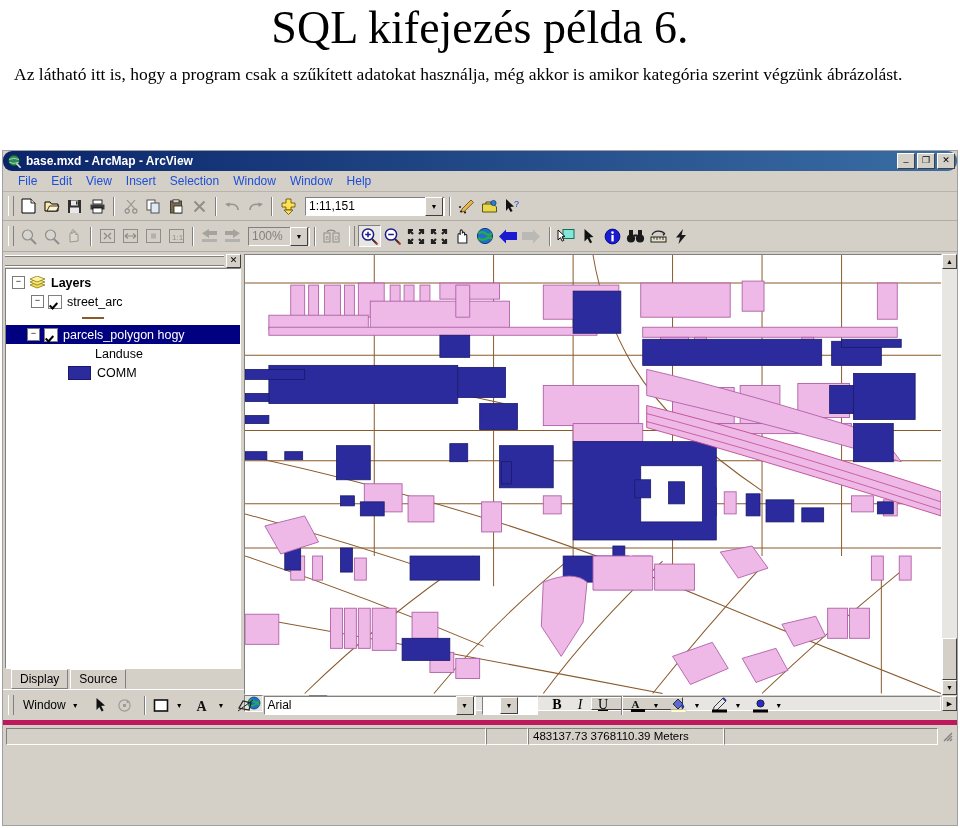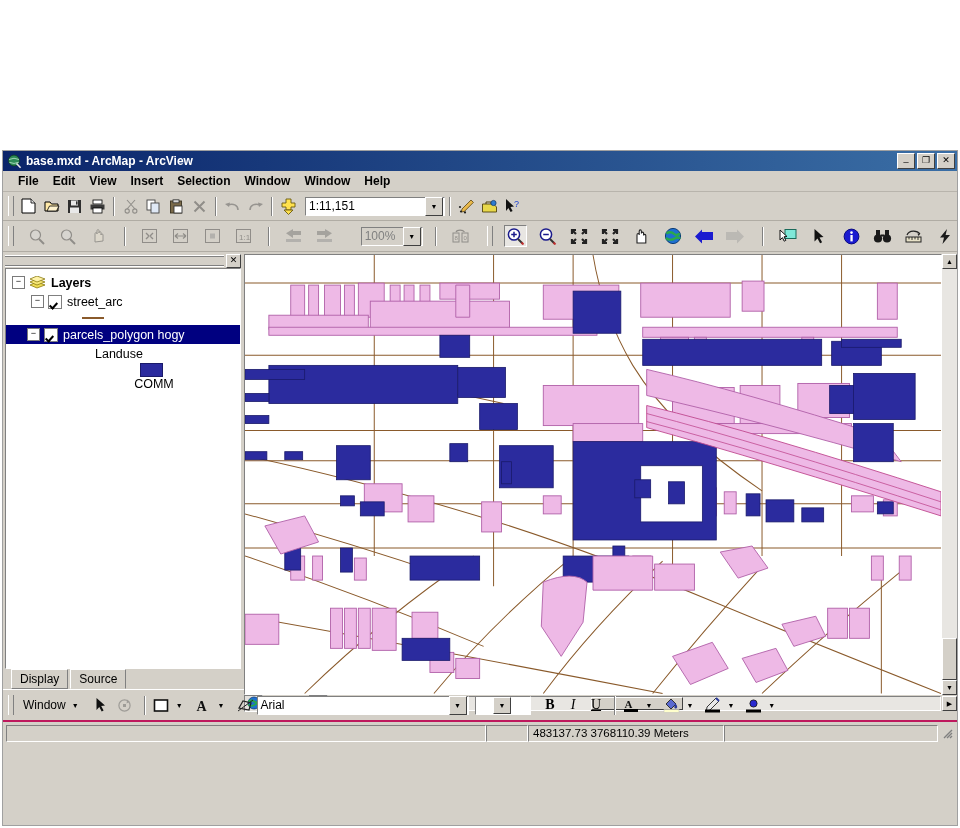--- a/index.html
+++ b/index.html
@@ -10,32 +10,32 @@
   .slide-title{font-family:"Liberation Serif",serif;font-size:46px;color:#000;text-align:center;
                padding-top:2px;letter-spacing:0px;line-height:52px;}
   .slide-body{font-family:"Liberation Serif",serif;font-size:17.5px;color:#000;line-height:25px;
               padding:8px 14px 0 14px;text-align:left;}
 
   
   .app{position:absolute;left:2px;top:150px;width:956px;height:676px;background:#d4d0c8;
        border:1px solid #a0a0a0;box-sizing:border-box;}
 
   .titlebar{height:20px;background:linear-gradient(to right,#0a246a,#3a6ea5);display:flex;align-items:center;
-            padding:0 2px;box-sizing:border-box;}
+            padding:0 2px;box-sizing:border-box;border-radius:9px;}
   .tb-icon{width:15px;height:15px;margin:0 4px 0 2px;position:relative;}
   .tb-title{color:#fff;font-size:12px;font-weight:bold;flex:1;white-space:nowrap;}
   .tb-btns{display:flex;gap:2px;}
   .tb-btn{width:16px;height:14px;background:#d4d0c8;border:1px solid;
           border-color:#fff #404040 #404040 #fff;font-size:9px;line-height:12px;text-align:center;
           color:#000;font-family:"Liberation Sans",sans-serif;}
 
   
   .menubar{height:20px;background:#d4d0c8;display:flex;align-items:center;padding-left:8px;
            border-bottom:1px solid #b8b4ac;}
-  .menu-item{font-size:12px;color:#000000;padding:1px 7px;white-space:nowrap;font-weight:bold;}
+  .menu-item{font-size:12px;color:#1d4ed8;padding:1px 7px;white-space:nowrap;}
 
   
   .toolbar{height:28px;background:#d4d0c8;display:flex;align-items:center;padding-left:2px;
            border-bottom:1px solid #b0aca4;}
   .grip{width:4px;height:20px;border-left:1px solid #fff;border-right:1px solid #808080;margin:0 3px;}
   .sep{width:1px;height:19px;background:#808080;border-right:1px solid #fff;margin:0 4px;}
   .tbtn{width:23px;height:22px;display:flex;align-items:center;justify-content:center;
         font-size:14px;color:#000;box-sizing:border-box;border:1px solid transparent;}
   .tbtn.pressed{border-color:#808080 #fff #fff #808080;background:#e8e6e2;}
   .tbtn.dis{opacity:.42;}
@@ -92,30 +92,32 @@
   .hsb{flex:1;height:15px;background:#e8e6e2;border:1px solid;border-color:#808080 #fff #fff #808080;
        display:flex;margin:0 1px;box-sizing:border-box;}
   .hsb-thumb{width:92px;background:#d4d0c8;border:1px solid;border-color:#fff #404040 #404040 #fff;
              box-sizing:border-box;}
 
   
   .drawbar{height:30px;background:#d4d0c8;display:flex;align-items:center;padding-left:2px;
            border-top:1px solid #fff;}
   .dlabel{font-size:12px;padding:0 3px 0 6px;}
   .statusbar{height:22px;background:#d4d0c8;display:flex;align-items:center;padding:0 3px;
-             border-top:2px solid #be185d;}
+             border-top:5px solid #be185d;}
   .stat-pane{height:17px;border:1px solid;border-color:#808080 #fff #fff #808080;box-sizing:border-box;
              font-size:11.5px;display:flex;align-items:center;padding:0 4px;color:#000;white-space:nowrap;}
   .grip-res{width:14px;height:14px;margin-left:2px;}
   .c-dd{font-size:7px;padding:0 3px;}
 </style>
 </head>
 <body>
 
 <div class="slide-head">
+  <div class="slide-title">SQL kifejezés példa 6.</div>
+  <div class="slide-body">Az látható itt is, hogy a program csak a szűkített adatokat használja, még akkor is amikor kategória szerint végzünk ábrázolást.</div>
 </div>
 
 <div class="app">
 
   <div class="titlebar">
     <div class="tb-icon">
       <svg width="15" height="15" viewBox="0 0 15 15">
         <circle cx="7" cy="6.5" r="5.4" fill="#2e8b57" stroke="#10401f" stroke-width=".8"></circle>
         <path d="M2 5.5 Q7 3 12 5.5 M2.4 8.4 Q7 10.6 11.8 8.2" stroke="#bfe8cf" fill="none" stroke-width=".8"></path>
         <path d="M9.5 9.5 L13.6 13.8" stroke="#e8e8e8" stroke-width="1.6"></path>
@@ -246,21 +248,21 @@
         </svg>
     </div>
     <div class="tbtn">
       <svg width="17" height="16" viewBox="0 0 17 16">
           <path d="M2 1l8 7.5-3.6.4 2.2 4.2-2 1-2.2-4.2L2 13z" fill="#111"></path>
           <text x="10" y="9" font-size="9" fill="#1a3fd0" font-family="Liberation Sans">?</text>
         </svg>
     </div>
   </div>
 
-  <div class="toolbar" style="height:30px;justify-content:space-between;">
+  <div class="toolbar" style="height:30px;">
     <div class="grip"></div>
 
     <div class="tbtn dis">
       <svg width="18" height="17" viewBox="0 0 18 17">
           <circle cx="7.5" cy="7" r="5" fill="#dcdcdc" stroke="#333" stroke-width="1.2"></circle>
           <path d="M11 11l5 5" stroke="#333" stroke-width="2"></path>
         </svg>
     </div>
     <div class="tbtn dis">
       <svg width="18" height="17" viewBox="0 0 18 17">
@@ -309,21 +311,21 @@
           <path d="M2 10h15v3H2z" fill="#888"></path>
         </svg>
     </div>
     <div class="tbtn dis">
       <svg width="19" height="14" viewBox="0 0 19 14">
           <path d="M10 2H2v4h8v3l7-4.7L10 0z" fill="#666"></path>
           <path d="M2 10h15v3H2z" fill="#888"></path>
         </svg>
     </div>
 
-    <div class="combo dis" style="width:62px;margin-left:16px;">
+    <div class="combo dis" style="width:62px;margin-left:4px;">
       <div class="val">100%</div>
       <div class="arw">▼</div>
     </div>
 
     <div class="sep"></div>
 
     <div class="tbtn dis">
       <svg width="19" height="16" viewBox="0 0 19 16">
           <path d="M5 4C6 1.5 12 1.5 13.5 4" stroke="#333" stroke-width="1.1" fill="none"></path>
           <rect x="2" y="5" width="6" height="9" fill="none" stroke="#333" stroke-width="1"></rect>
@@ -461,21 +463,21 @@
 
         <div class="row sel" style="padding-left:21px;margin-left:-4px;padding-right:4px;">
           <div class="exp">−</div>
           <div class="chk"></div>
           <span>parcels_polygon hogy</span>
         </div>
 
         <div class="row" style="padding-left:85px;">
           <span>Landuse</span>
         </div>
-        <div class="row" style="padding-left:58px;flex-direction:column;">
+        <div class="row" style="padding-left:58px;">
           <div class="swatch" style="background:#2b2b9e;border-color:#1a1a6a;"></div>
           <span>COMM</span>
         </div>
       </div>
 
       <div class="toc-tabs">
         <div class="tab active">Display</div>
         <div class="tab">Source</div>
       </div>
     </div>
@@ -703,21 +705,21 @@
     </div>
     <div class="c-dd">▼</div>
 
     <div class="tbtn" style="margin-left:6px;">
       <svg width="17" height="15" viewBox="0 0 17 15">
           <path d="M2 10 L6 3 L14 5 L12 12z" fill="none" stroke="#222" stroke-width="1.2"></path>
           <path d="M1 13l15-11" stroke="#222" stroke-width="1"></path>
         </svg>
     </div>
 
-    <div class="combo" style="width:212px;">
+    <div class="combo" style="width:212px;margin-left:7px;">
       <div class="val">Arial</div>
       <div class="arw">▼</div>
     </div>
     <div class="combo" style="width:56px;margin-left:6px;flex-direction:column;">
       <div class="val">10</div>
       <div class="arw">▼</div>
     </div>
 
     <div class="tbtn" style="margin-left:8px;font-weight:bold;font-family:'Liberation Serif',serif;font-size:14px;">B</div>
     <div class="tbtn" style="font-style:italic;font-family:'Liberation Serif',serif;font-size:14px;">I</div>

